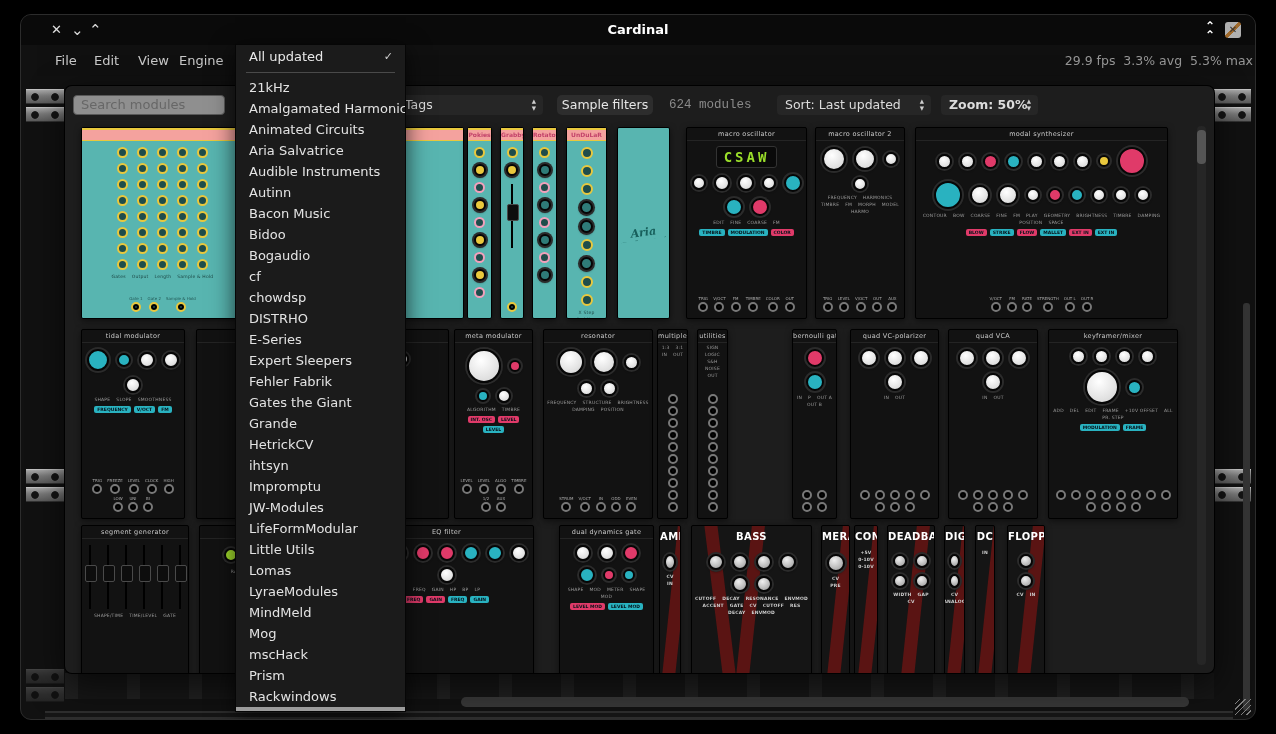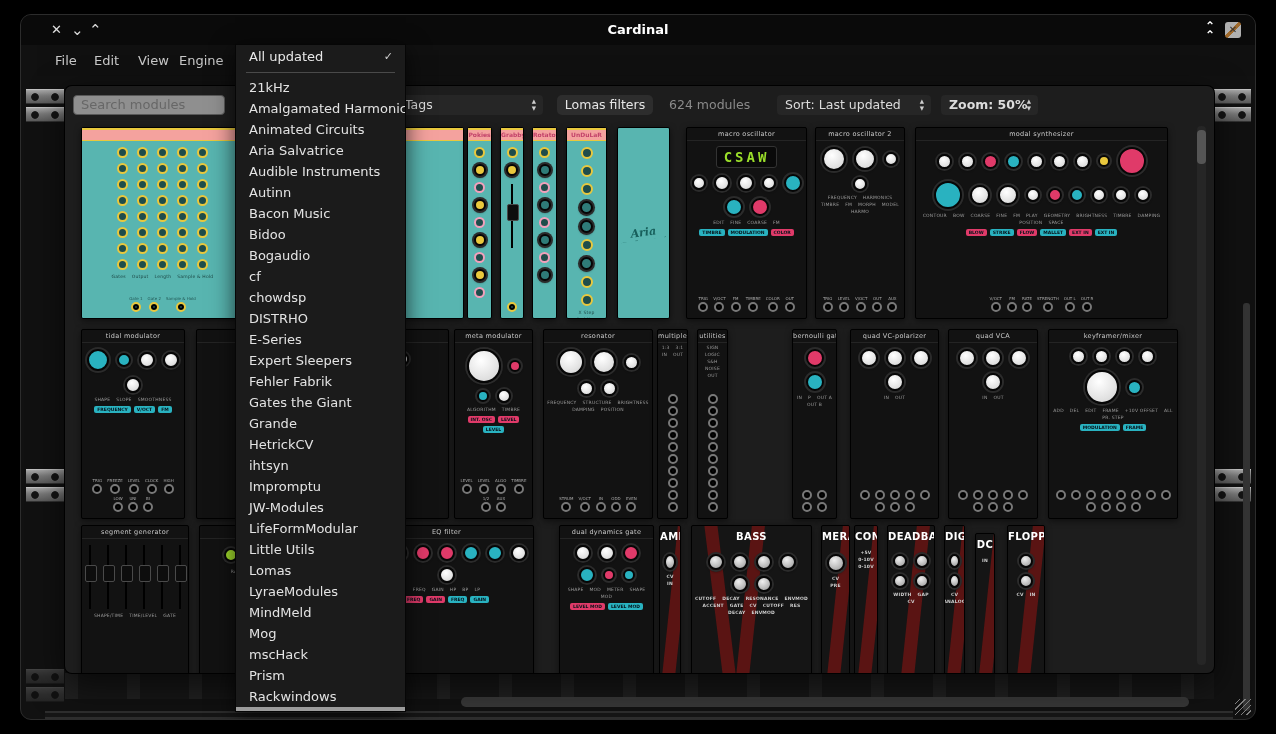--- a/index.html
+++ b/index.html
@@ -148,33 +148,34 @@
 ⌃</div>
     <div class="tb-icon tb-shot">✕</div>
   </div>
 
   <div class="menubar">
     <span class="menu-item-top" style="left:18px;">File</span>
     <span class="menu-item-top" style="left:57px;">Edit</span>
     <span class="menu-item-top" style="left:101px;">View</span>
     <span class="menu-item-top" style="left:142px;">Engine</span>
     <span class="menu-item-top" style="left:205px;">Help</span>
+    <span class="stats">29.9 fps  3.3% avg  5.3% max</span>
   </div>
 
   <div class="dialog">
     <div class="search">Search modules</div>
     <div class="select" style="left:332px; width:146px;">
       <span>Tags</span>
       <span class="spin">
         <span>▲</span>
           <span>▼</span>
       </span>
     </div>
-    <div class="btn" style="left:492px; width:96px;">Lomas filters</div>
-    <div class="count" style="left:604px;">624 modules</div>
+    <div class="btn" style="left:492px; width:96px;">Sample filters</div>
+    <div class="count" style="left:604px;font-family:Liberation Mono, monospace;">624 modules</div>
     <div class="select" style="left:712px; width:154px;">
       <span>Sort: Last updated</span>
       <span class="spin">
         <span>▲</span>
           <span>▼</span>
       </span>
     </div>
     <div class="select" style="left:876px; width:97px;font-weight:bold;">
       <span>Zoom: 50%</span>
       <span class="spin">
@@ -1091,21 +1092,21 @@
             <div class="mod-title">DIGI</div>
             <div class="knobs">
               <div class="knob" style="background: radial-gradient(circle at 38% 30%, rgb(239, 239, 239), rgb(152, 152, 152)); width: 14px; height: 14px;"></div>
               <div class="knob" style="background: radial-gradient(circle at 38% 30%, rgb(239, 239, 239), rgb(152, 152, 152)); width: 14px; height: 14px;"></div>
             </div>
             <div class="labels">
               <div class="lab">CV</div>
               <div class="lab">ANALOG</div>
             </div>
           </div>
-          <div class="module autinn" style="left: 902px; width: 20px; margin-top: 8px;">
+          <div class="module autinn" style="left: 902px; width: 20px;">
             <div class="stripe"></div>
             <div class="mod-title">DC</div>
             <div class="labels">
               <div class="lab">IN</div>
             </div>
           </div>
           <div class="module autinn" style="left: 934px; width: 38px;">
             <div class="stripe"></div>
             <div class="mod-title">FLOPPER</div>
             <div class="knobs">

